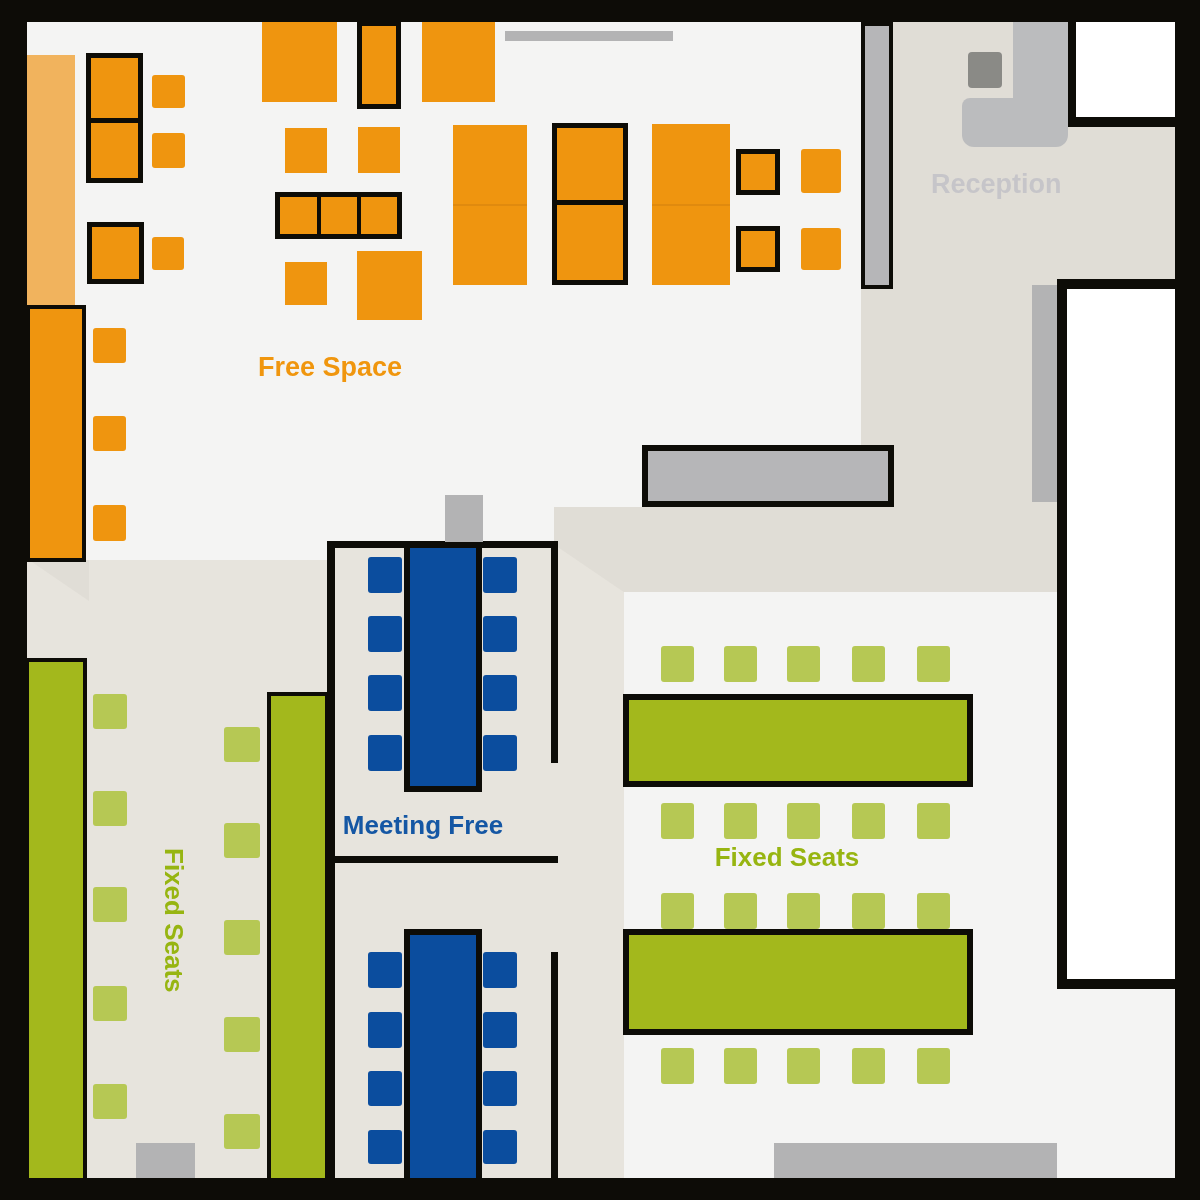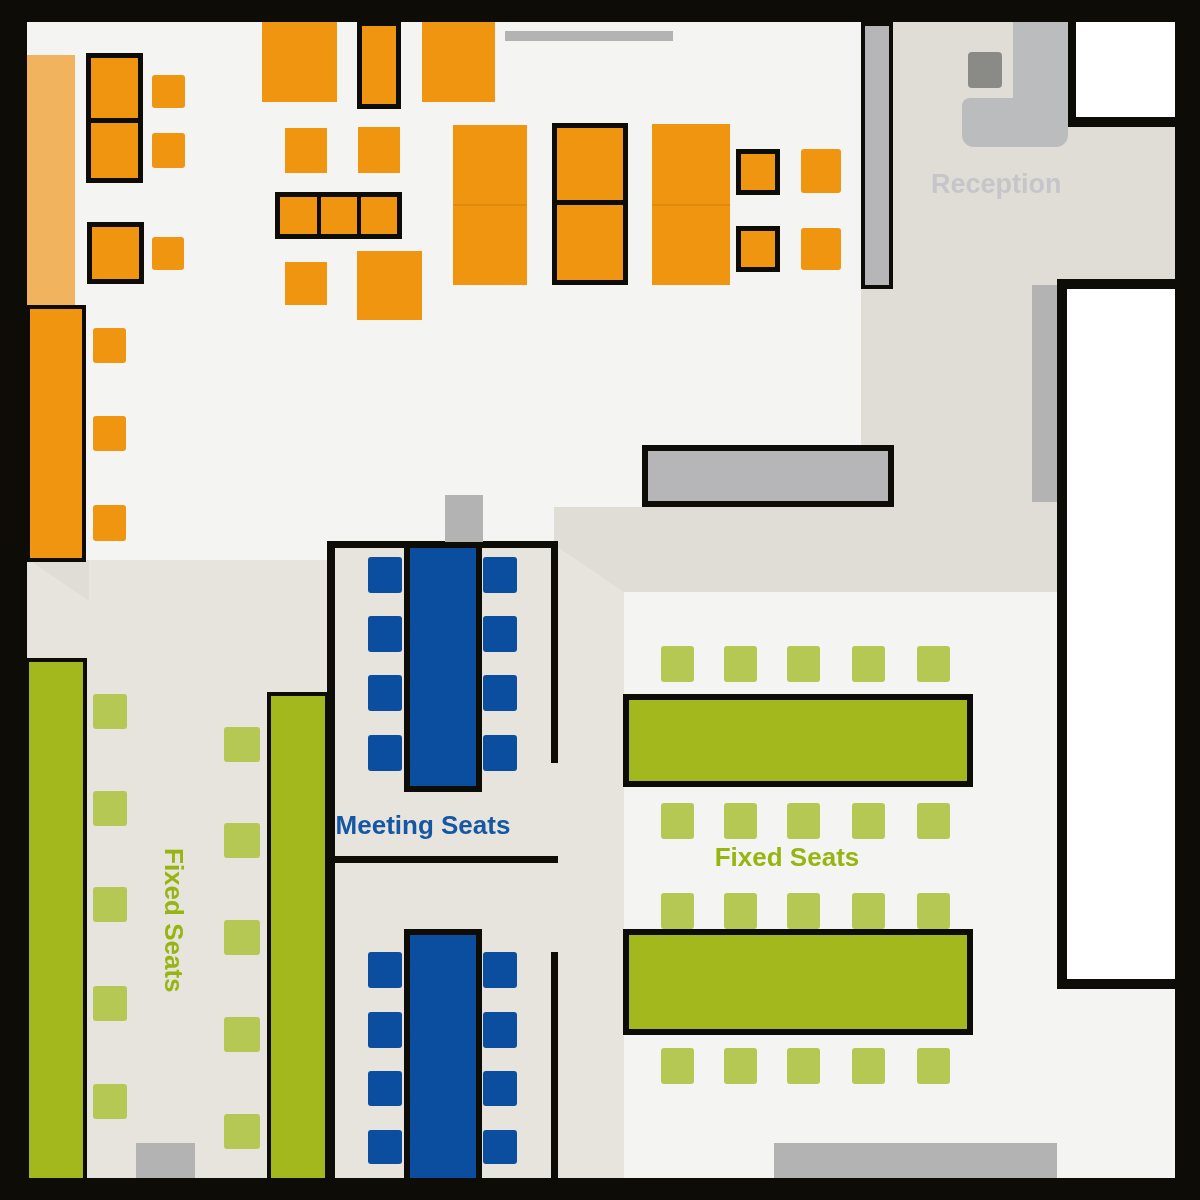--- a/index.html
+++ b/index.html
@@ -143,21 +143,22 @@
       <div style="left: 1067px; top: 289px; width: 108px; height: 690px; background: rgb(255, 255, 255);"></div>
       <div style="left: 1013px; top: 22px; width: 55px; height: 86px; background: rgb(187, 188, 190);"></div>
       <div style="left: 962px; top: 98px; width: 106px; height: 49px; background: rgb(187, 188, 190); border-radius: 8px 0px 12px 12px;"></div>
       <div style="left: 968px; top: 52px; width: 34px; height: 36px; background: rgb(138, 138, 134); border-radius: 4px;"></div>
       <div style="left: 0px; top: 0px; width: 1200px; height: 22px; background: rgb(13, 12, 7);"></div>
       <div style="left: 0px; top: 0px; width: 27px; height: 1200px; background: rgb(13, 12, 7);"></div>
       <div style="left: 1175px; top: 0px; width: 25px; height: 1200px; background: rgb(13, 12, 7);"></div>
       <div style="left: 0px; top: 1178px; width: 1200px; height: 22px; background: rgb(13, 12, 7);"></div>
     </div>
 
+  <div class="lbl" id="lbl-free" style="color: rgb(240, 150, 14);">Free Space</div>
 
   <div class="lbl" id="lbl-reception" style="color: rgb(198, 197, 201);">Reception</div>
 
-  <div class="lbl" id="lbl-meeting" style="color: rgb(21, 87, 164);">Meeting Seats</div>
+  <div class="lbl" id="lbl-meeting" style="color: rgb(21, 87, 164);">Meeting Free</div>
 
   <div class="lbl" id="lbl-fixed-right" style="color: rgb(151, 181, 17);">Fixed Seats</div>
 
   <div class="lbl" id="lbl-fixed-left" style="color: rgb(151, 181, 17);">Fixed Seats</div>
 </div>
 
 </body></html>

